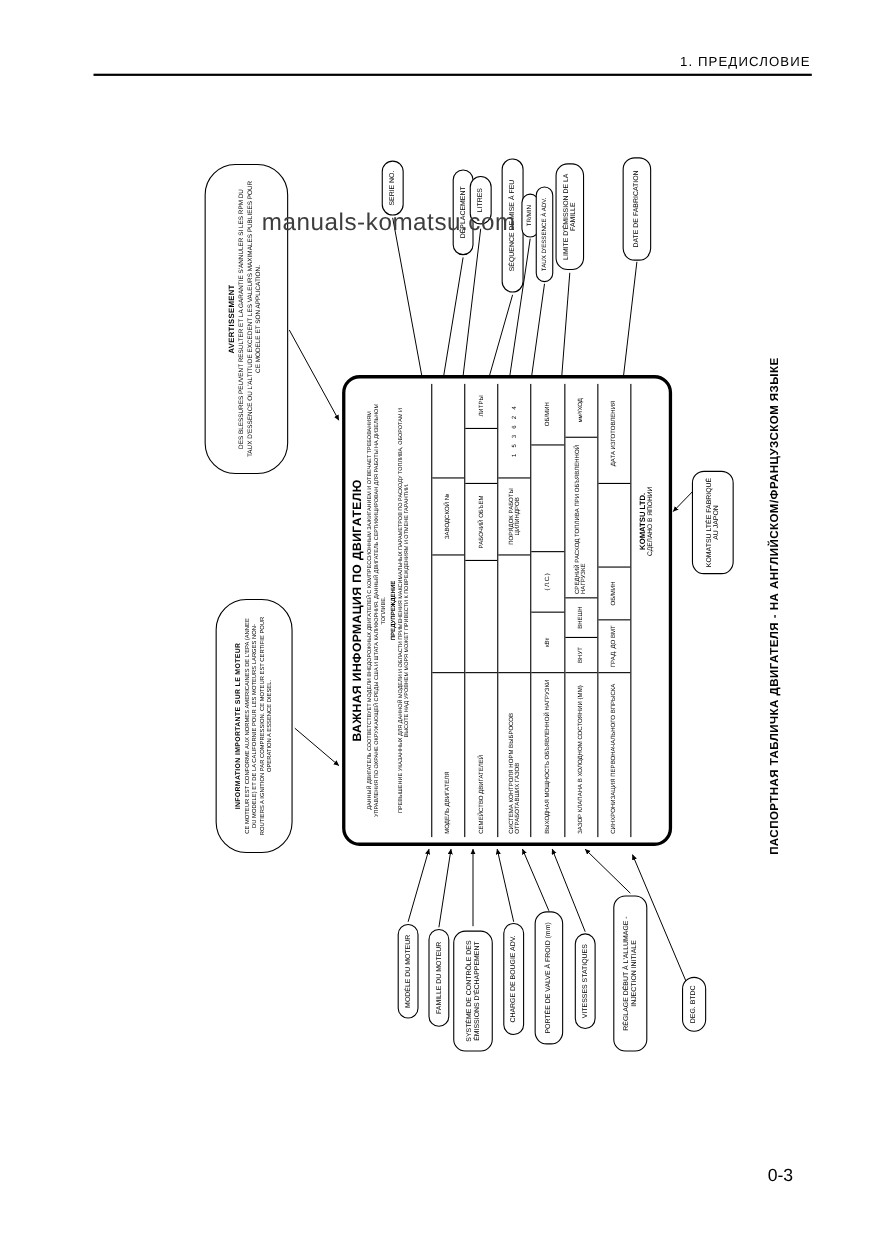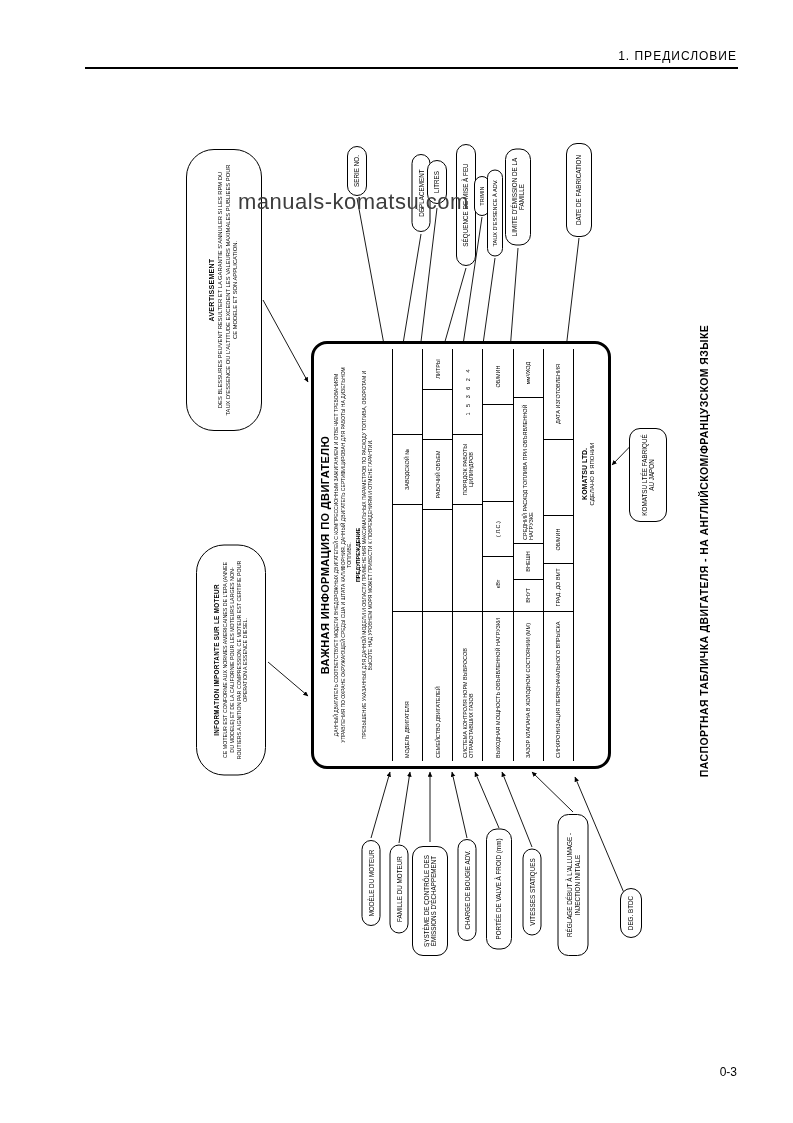--- a/index.html
+++ b/index.html
@@ -3,21 +3,21 @@
 <meta charset="utf-8">
 <style>
   * { margin:0; padding:0; box-sizing:border-box; }
   html,body { background:#fff; }
   body {
     width:793px; height:1123px; position:relative; overflow:hidden;
     font-family:"Liberation Sans", sans-serif; color:#000;
   }
   .header-text { position:absolute; top:49px; right:56px; font-size:12px; letter-spacing:1px;text-align:right; }
   .header-rule { position:absolute; top:67px; left:85px; right:55px; border-top:2px solid #000; }
-  .pagenum { position:absolute; bottom:44px; right:56px; font-size:12px; }
+  .pagenum { position:absolute; bottom:44px; right:72px; font-size:16px; }
   .watermark {
     position:absolute; left:238px; top:189px; font-size:22px; color:#3d3d3d;
     z-index:6; letter-spacing:0.5px; white-space:nowrap;
   }
   .arrows { position:absolute; left:0; top:0; z-index:1; }
   .rot { position:absolute; transform:translate(-50%,-50%) rotate(-90deg); z-index:3; }
   .pill {
     border:1.2px solid #000; border-radius:11px; background:#fff;
     display:flex; align-items:center; justify-content:center; text-align:center;
     font-size:6.3px; line-height:1.15; padding:1px 4px;

